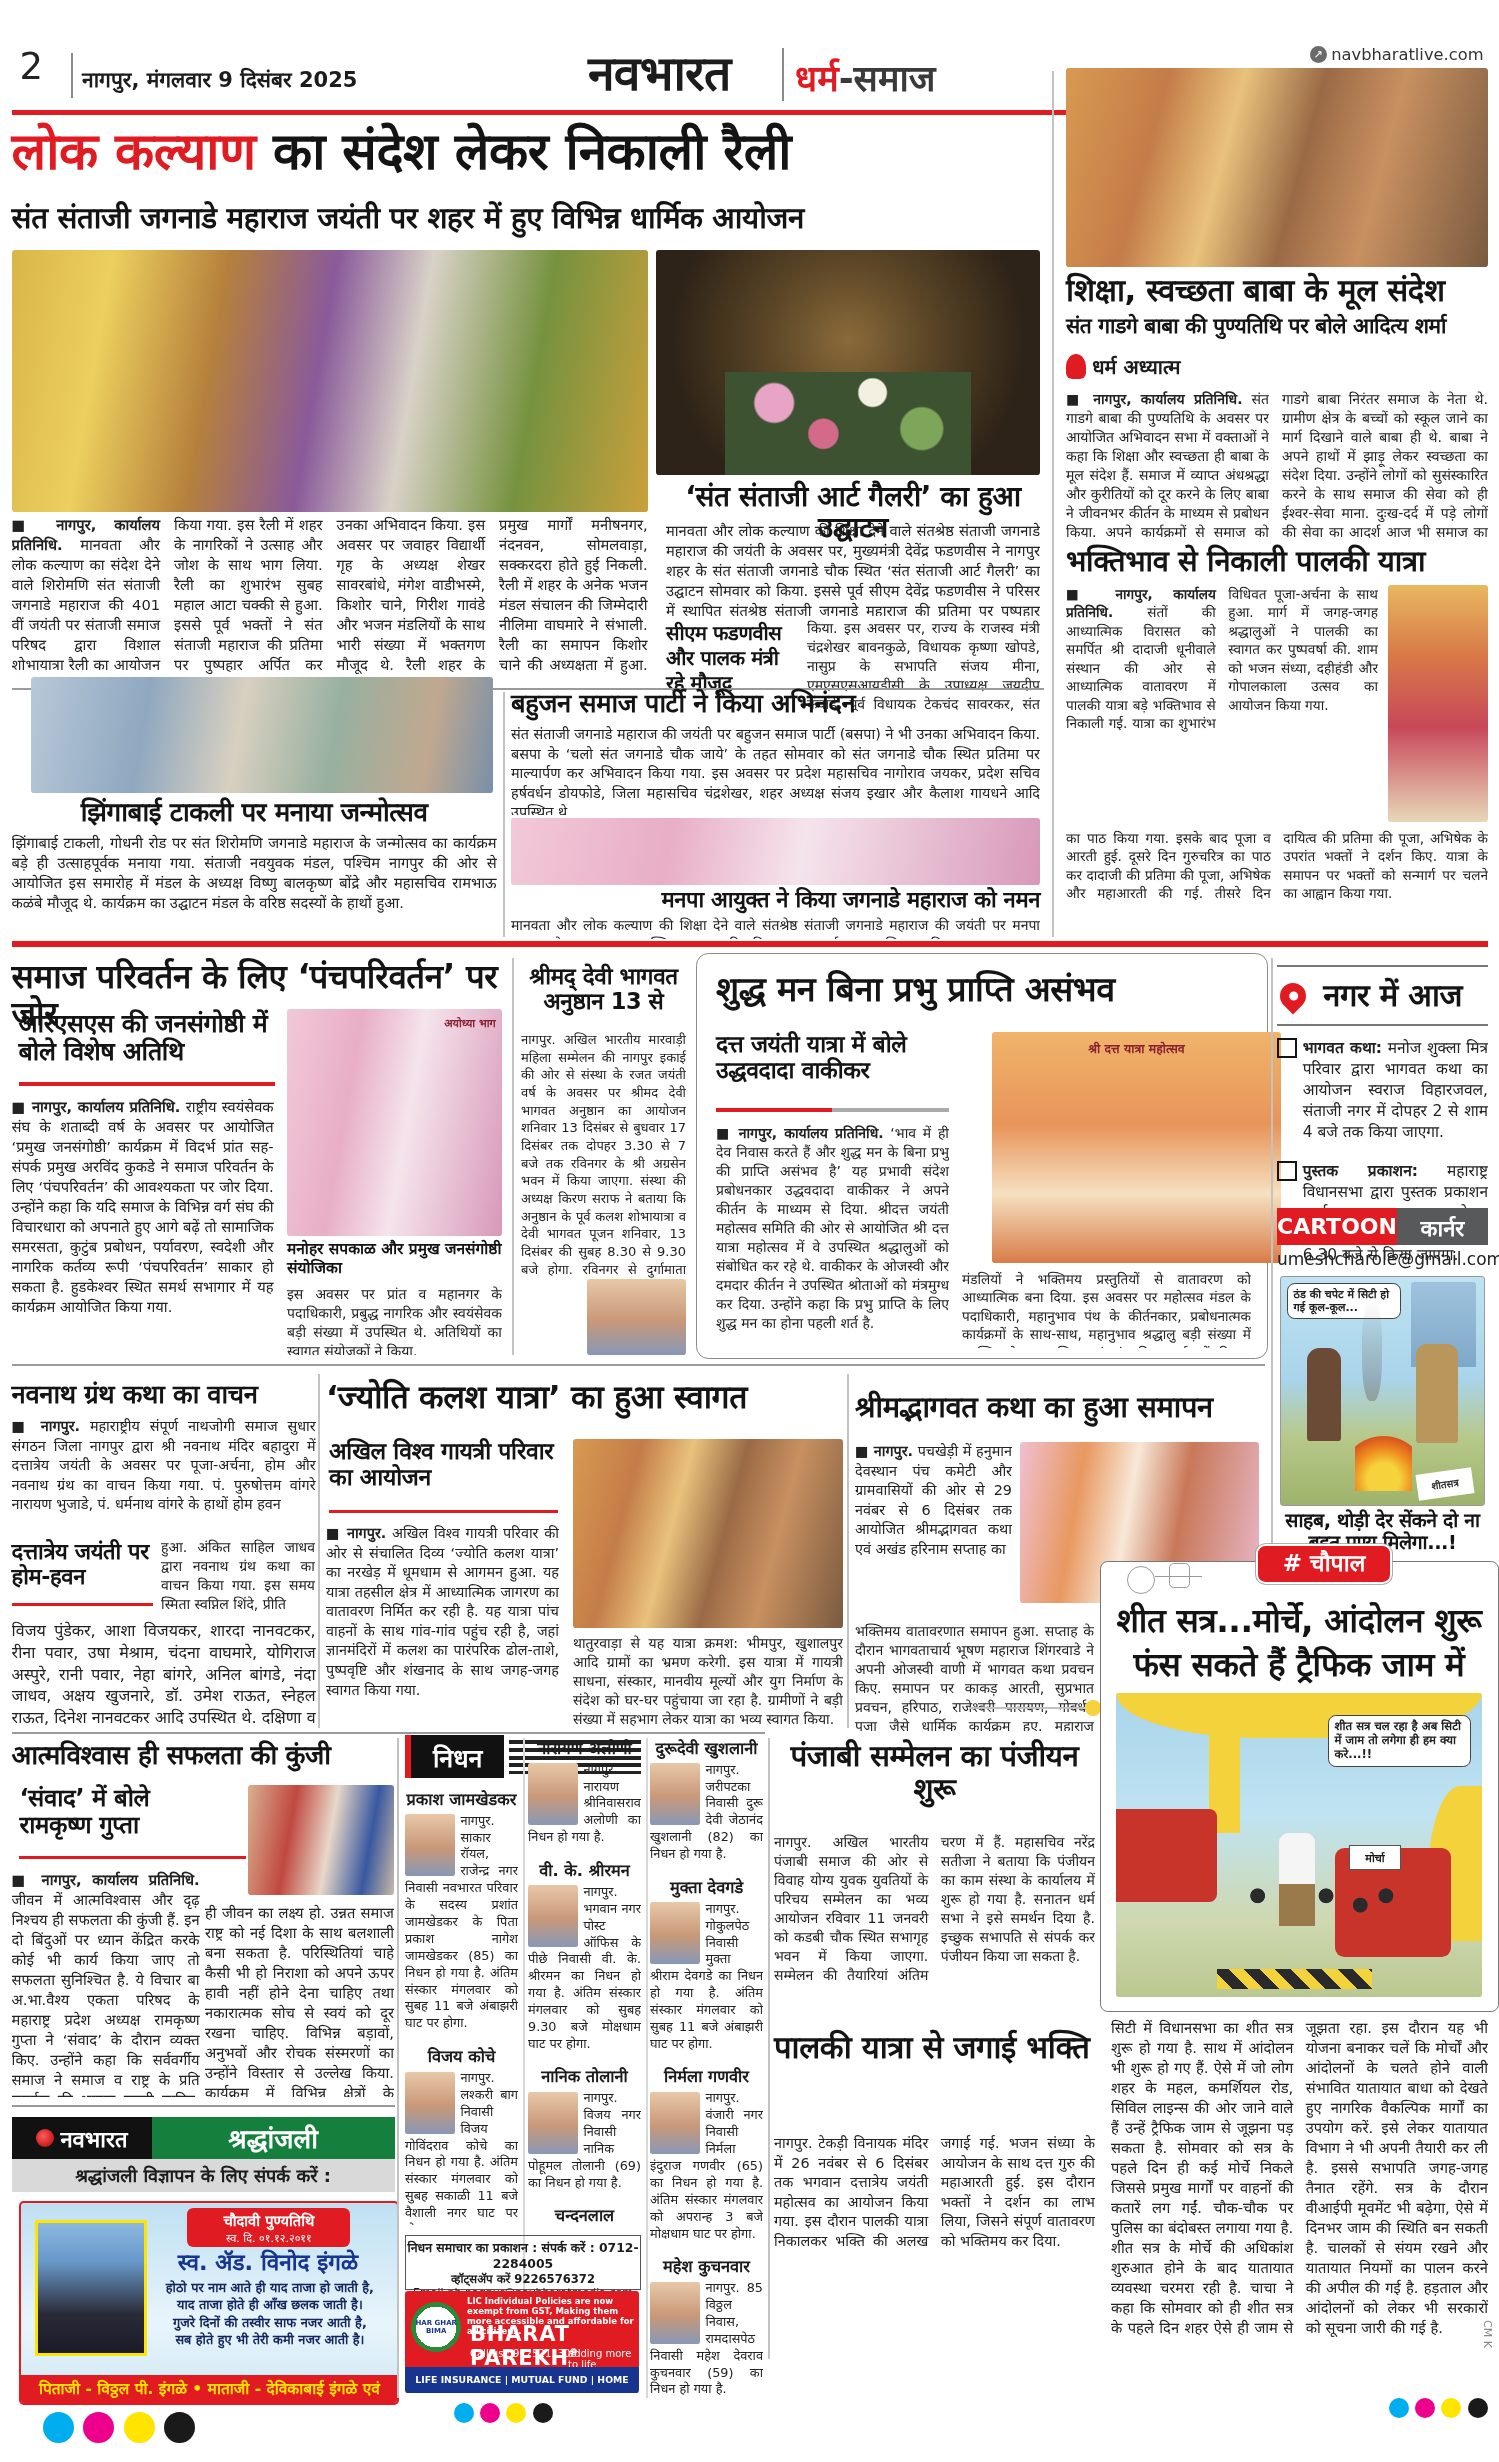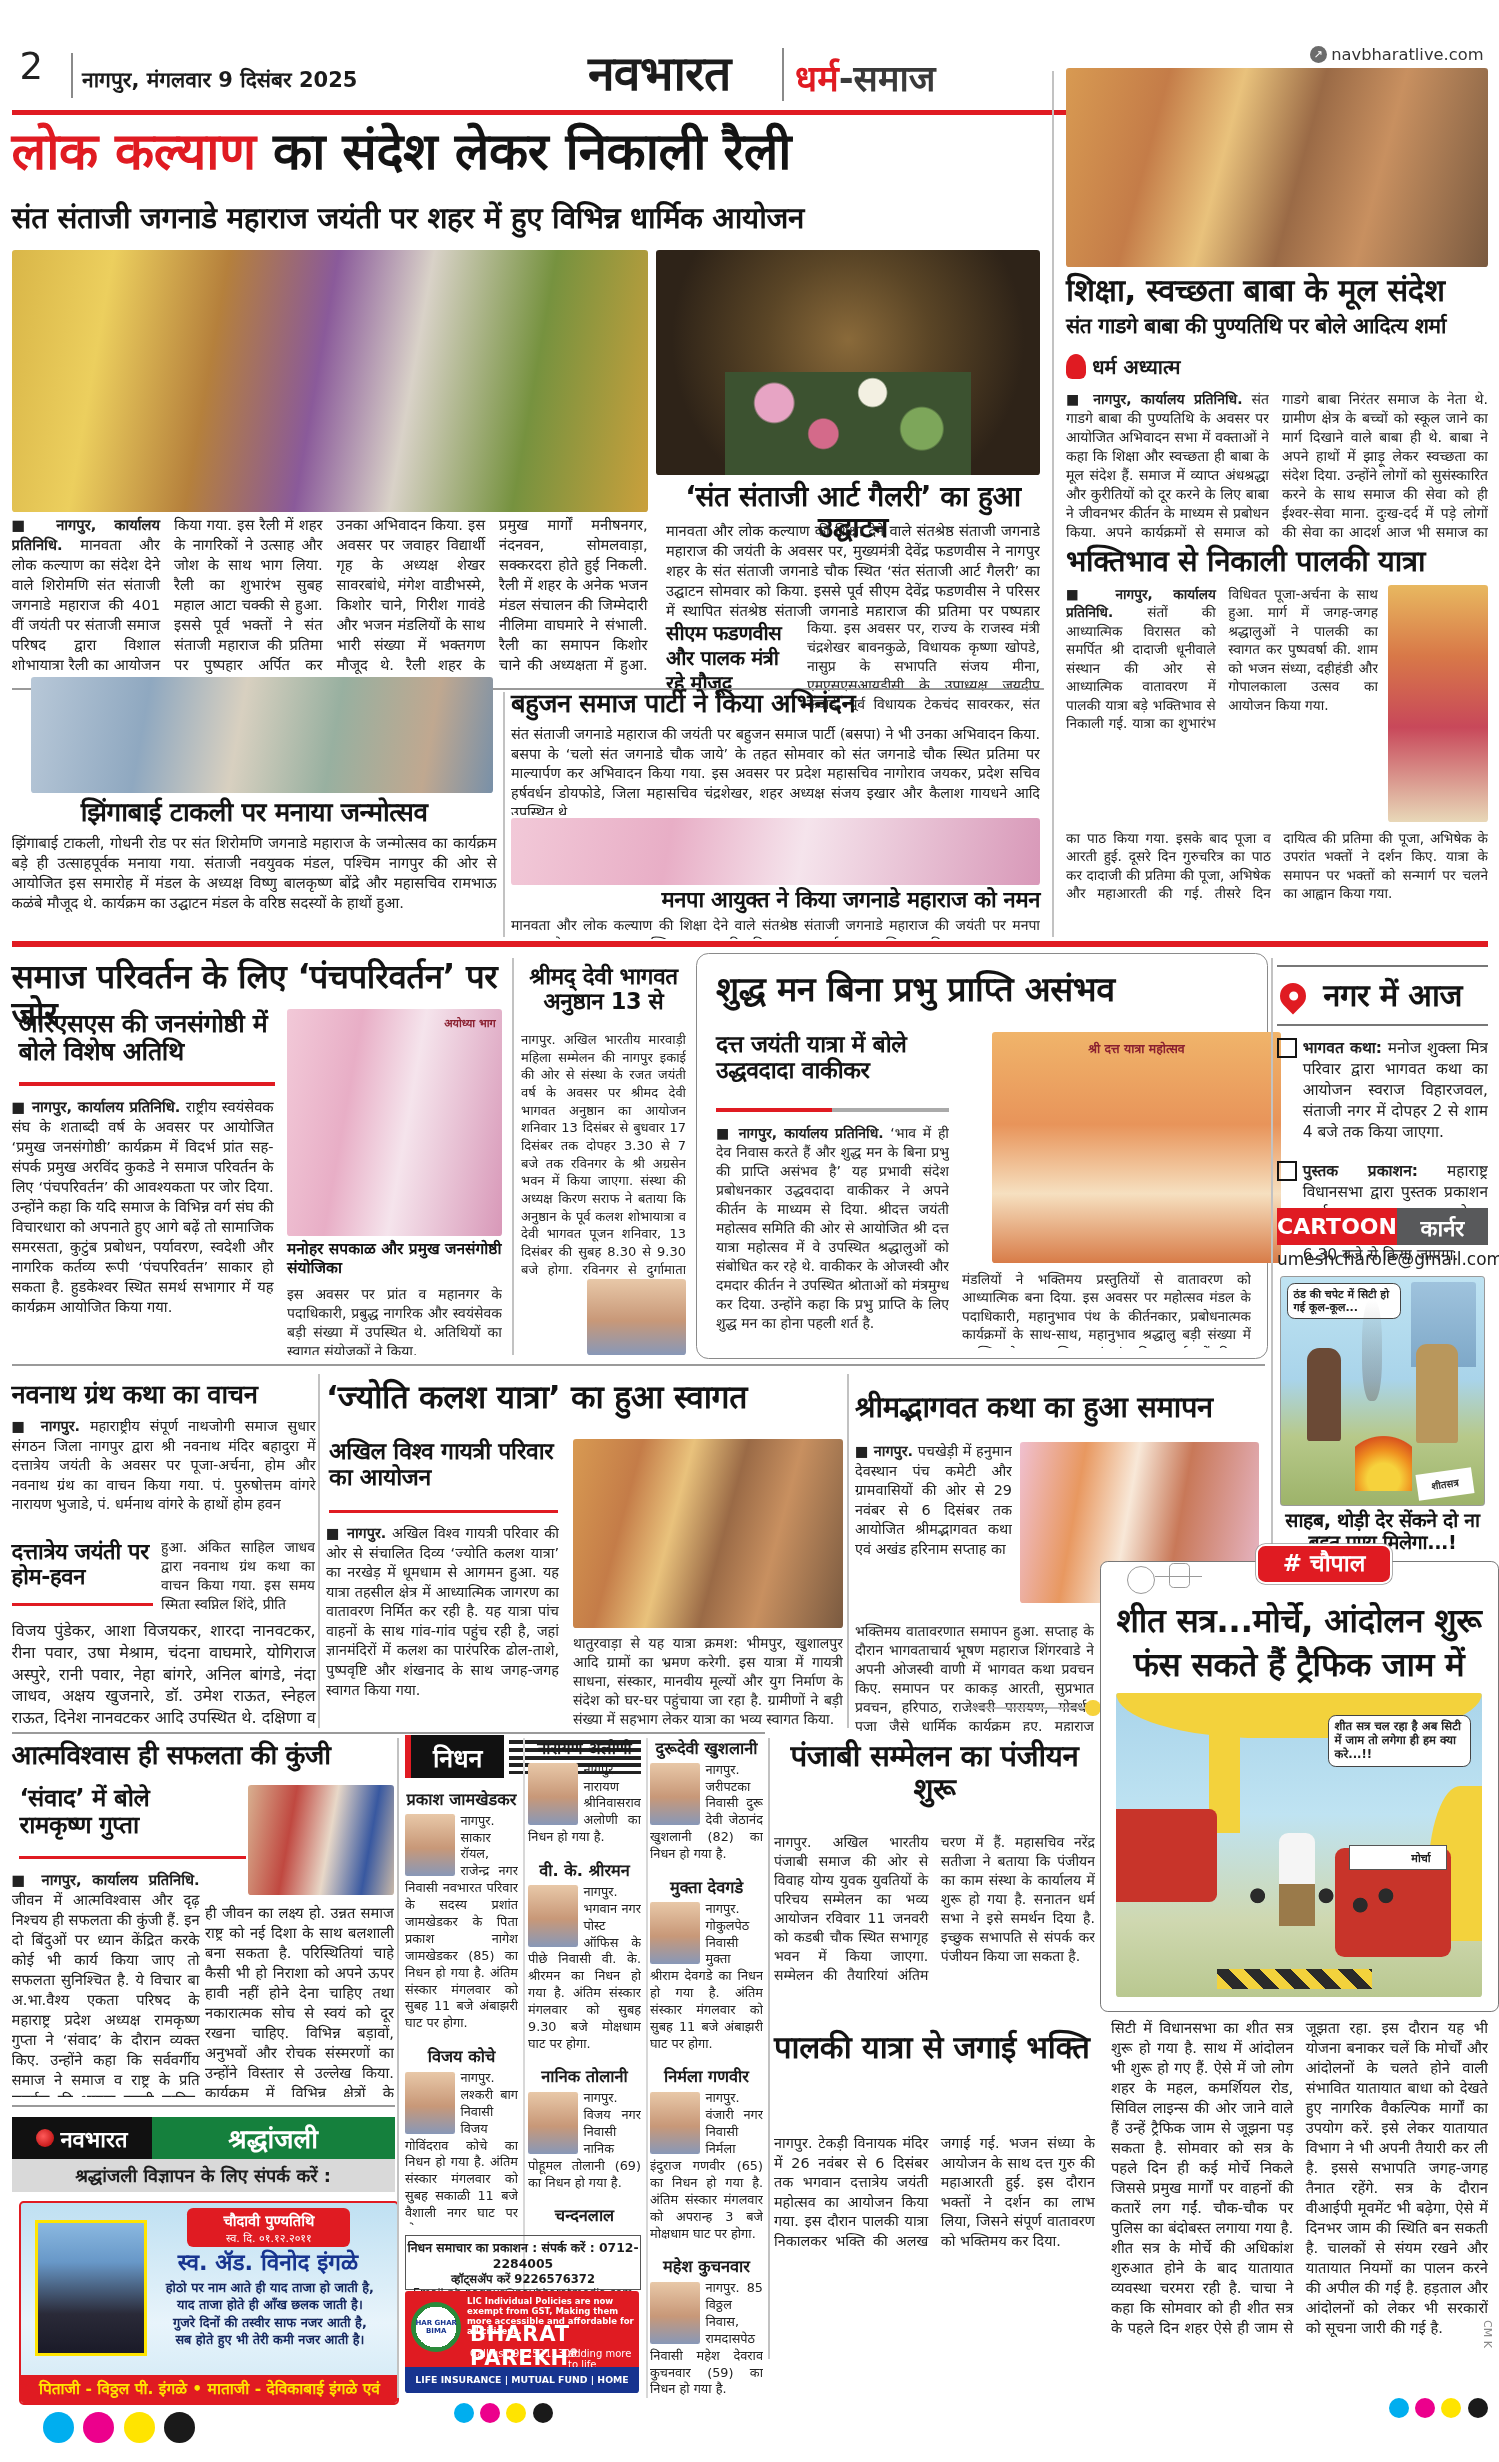--- a/index.html
+++ b/index.html
@@ -206,21 +206,21 @@
   <div class="abs hl ctr" style="left:1111px;top:1647px;width:376px;font-size:33px;">फंस सकते हैं ट्रैफिक जाम में</div>
   <div class="abs" style="left:1116px;top:1693px;width:366px;height:304px;background:linear-gradient(180deg,#a9d4ea 0%,#bfe3f2 40%,#cfd8b0 75%,#b9c890 100%);border-radius:3.1px;overflow:hidden;">
     <div style="position:absolute;left:0;top:0;width:100%;height:45px;background:#f3d23c;border-radius:0 0 40% 40%/0 0 100% 100%;"></div>
     <div style="position:absolute;left:93px;top:31px;width:31px;height:109px;background:#f3d23c;"></div>
     <div style="position:absolute;right:0;top:93px;width:54px;height:155px;background:#f3d23c;border-radius:60% 0 0 0;"></div>
     <div style="position:absolute;left:-7.8px;top:116px;width:109px;height:93px;background:#c8342a;border-radius:7.8px;"></div>
     <div style="position:absolute;right:31px;top:155px;width:116px;height:109px;background:#c8342a;border-radius:9.3px;"></div>
     <div style="position:absolute;left:116px;top:178px;width:171px;height:62px;background:radial-gradient(circle at 15% 40%,#2a2a2a 0 7px,transparent 7.8px),radial-gradient(circle at 35% 55%,#2a2a2a 0 7px,transparent 7.8px),radial-gradient(circle at 55% 40%,#2a2a2a 0 7px,transparent 7.8px),radial-gradient(circle at 75% 55%,#2a2a2a 0 7px,transparent 7.8px),radial-gradient(circle at 90% 40%,#2a2a2a 0 7px,transparent 7.8px);"></div>
     <div style="position:absolute;left:163px;top:140px;width:36px;height:93px;background:linear-gradient(180deg,#f5f5f5 0 55%,#9a7a4a 55%);border-radius:9.3px 9.3px 0 0;"></div>
     <div class="bubble" style="right:11px;top:22px;width:130px;font-size:11.6px;">शीत सत्र चल रहा है अब सिटी में जाम तो लगेगा ही हम क्या करे...!!</div>
-    <div style="position:absolute;left:233px;top:152px;width:50px;height:23px;background:#fff;border:0.8px solid #555;display:flex;align-items:center;justify-content:center;font-size:11px;font-weight:bold;padding-left:46px;">मोर्चा</div>
+    <div style="position:absolute;left:233px;top:152px;width:50px;height:23px;background:#fff;border:0.8px solid #555;display:flex;align-items:center;justify-content:center;font-size:11px;font-weight:bold;">मोर्चा</div>
     <div style="position:absolute;left:101px;bottom:7.8px;width:155px;height:20px;background:repeating-linear-gradient(45deg,#f3d23c 0 11px,#2a2a2a 11px 22px);"></div>
   </div>
   <div class="abs body jt c2" style="left:1111px;top:2018px;width:377px;height:345px;font-size:14.7px;"><span>सिटी में विधानसभा का शीत सत्र शुरू हो गया है. साथ में आंदोलन भी शुरू हो गए हैं. ऐसे में जो लोग शहर के महल, कमर्शियल रोड, सिविल लाइन्स की ओर जाने वाले हैं उन्हें ट्रैफिक जाम से जूझना पड़ सकता है. सोमवार को सत्र के पहले दिन ही कई मोर्चे निकले जिससे प्रमुख मार्गों पर वाहनों की कतारें लग गईं. चौक-चौक पर पुलिस का बंदोबस्त लगाया गया है. शीत सत्र के मोर्चे की अधिकांश शुरुआत होने के बाद यातायात व्यवस्था चरमरा रही है. चाचा ने कहा कि सोमवार को ही शीत सत्र के पहले दिन शहर ऐसे ही जाम से जूझता रहा.</span> <span>इस दौरान यह भी योजना बनाकर चलें कि मोर्चों और आंदोलनों के चलते होने वाली संभावित यातायात बाधा को देखते हुए नागरिक वैकल्पिक मार्गों का उपयोग करें. इसे लेकर यातायात विभाग ने भी अपनी तैयारी कर ली है. इससे सभापति जगह-जगह तैनात रहेंगे. सत्र के दौरान वीआईपी मूवमेंट भी बढ़ेगा, ऐसे में दिनभर जाम की स्थिति बन सकती है. चालकों से संयम रखने और यातायात नियमों का पालन करने की अपील की गई है. हड़ताल और आंदोलनों को लेकर भी सरकारों को सूचना जारी की गई है.</span></div>
 
   <div class="abs rule" style="left:11.6px;top:1732px;width:753px;height:1.6px;"></div>
   <div class="abs hl" style="left:11.6px;top:1741px;width:383px;font-size:26px;">आत्मविश्वास ही सफलता की कुंजी</div>
   <div class="abs hl" style="left:19.4px;top:1785px;width:227px;font-size:24px;"><span>‘संवाद’ में बोले</span><br><span>रामकृष्ण गुप्ता</span></div>
   <div class="abs redrule" style="left:19.4px;top:1856px;width:227px;height:3.1px;"></div>
   <div class="ph ph-award" style="left:248px;top:1785px;width:146px;height:110px;"></div>
   <div class="abs body jt" style="left:11.6px;top:1870px;width:188px;height:227px;font-size:14.7px;"><span class="byline">■ नागपुर, कार्यालय प्रतिनिधि.</span> <span>जीवन में आत्मविश्वास और दृढ़ निश्चय ही सफलता की कुंजी हैं. इन दो बिंदुओं पर ध्यान केंद्रित करके कोई भी कार्य किया जाए तो सफलता सुनिश्चित है. ये विचार बा अ.भा.वैश्य एकता परिषद के महाराष्ट्र प्रदेश अध्यक्ष रामकृष्ण गुप्ता ने ‘संवाद’ के दौरान व्यक्त किए. उन्होंने कहा कि सर्ववर्गीय समाज ने समाज व राष्ट्र के प्रति समर्पण की भावना रखनी चाहिए. कोई भी कार्य ऐसा ना करें जिससे हमें लज्जित होना पड़े. सर उठा कर जीना</span></div>

